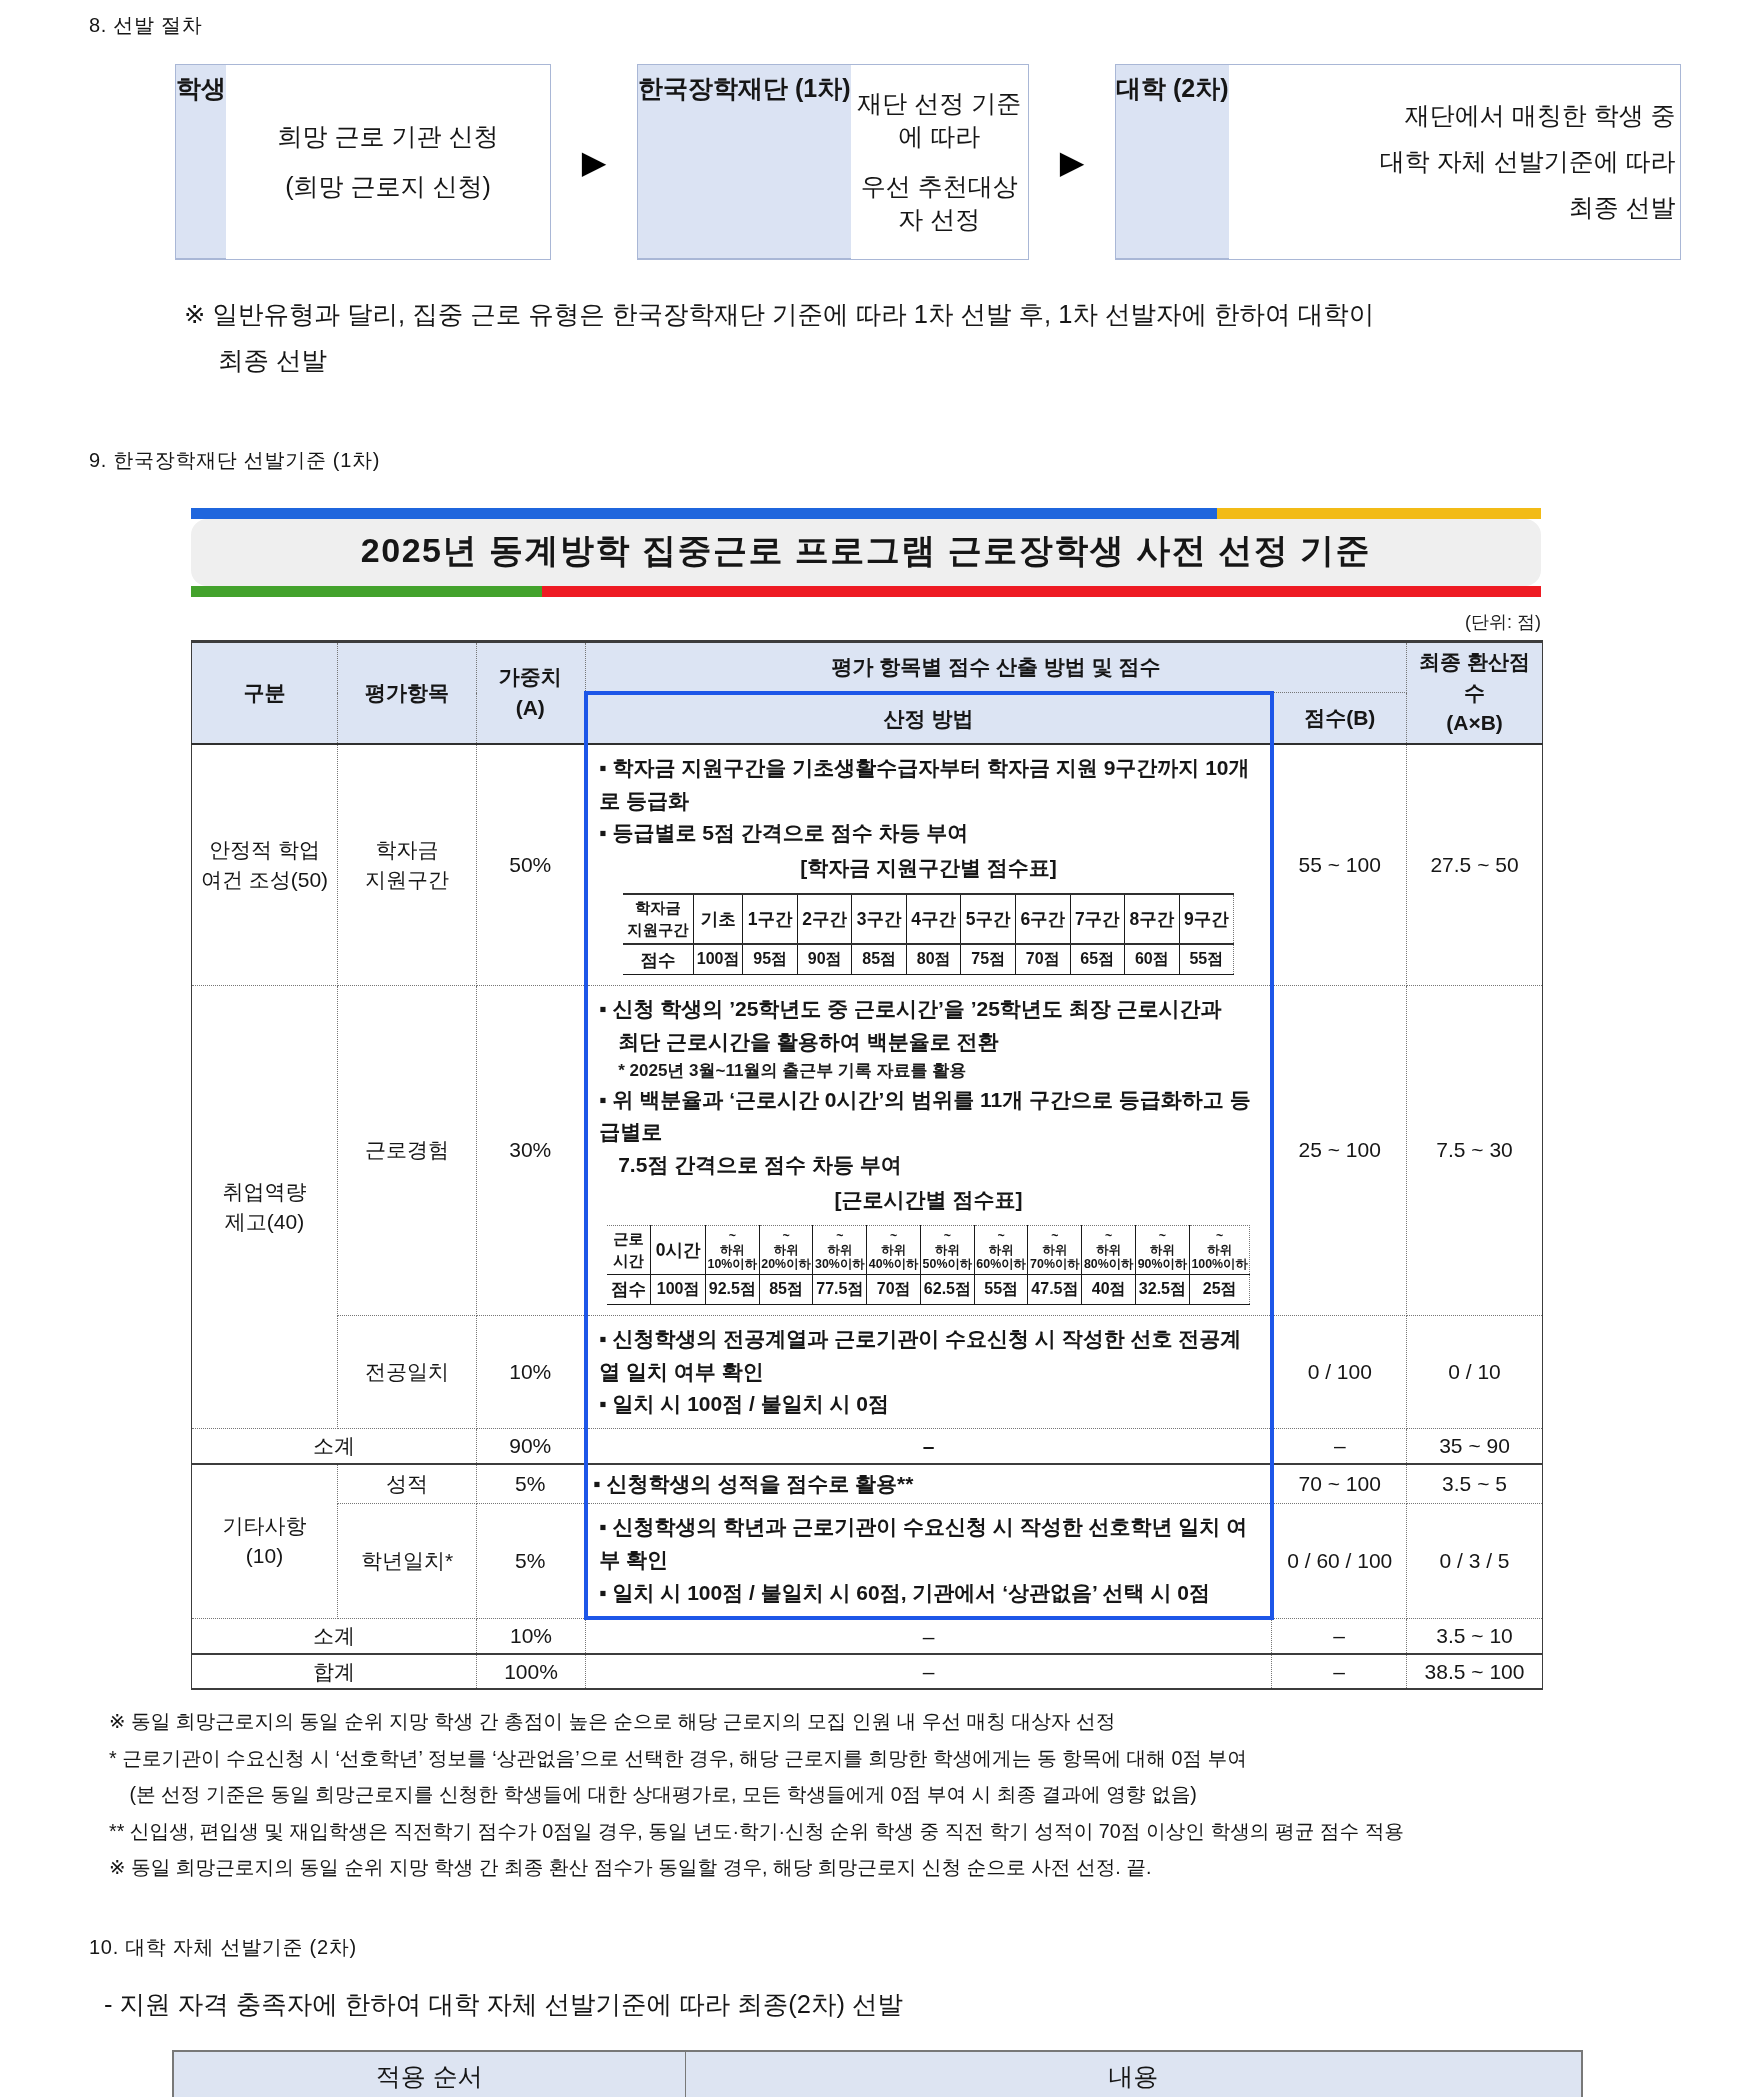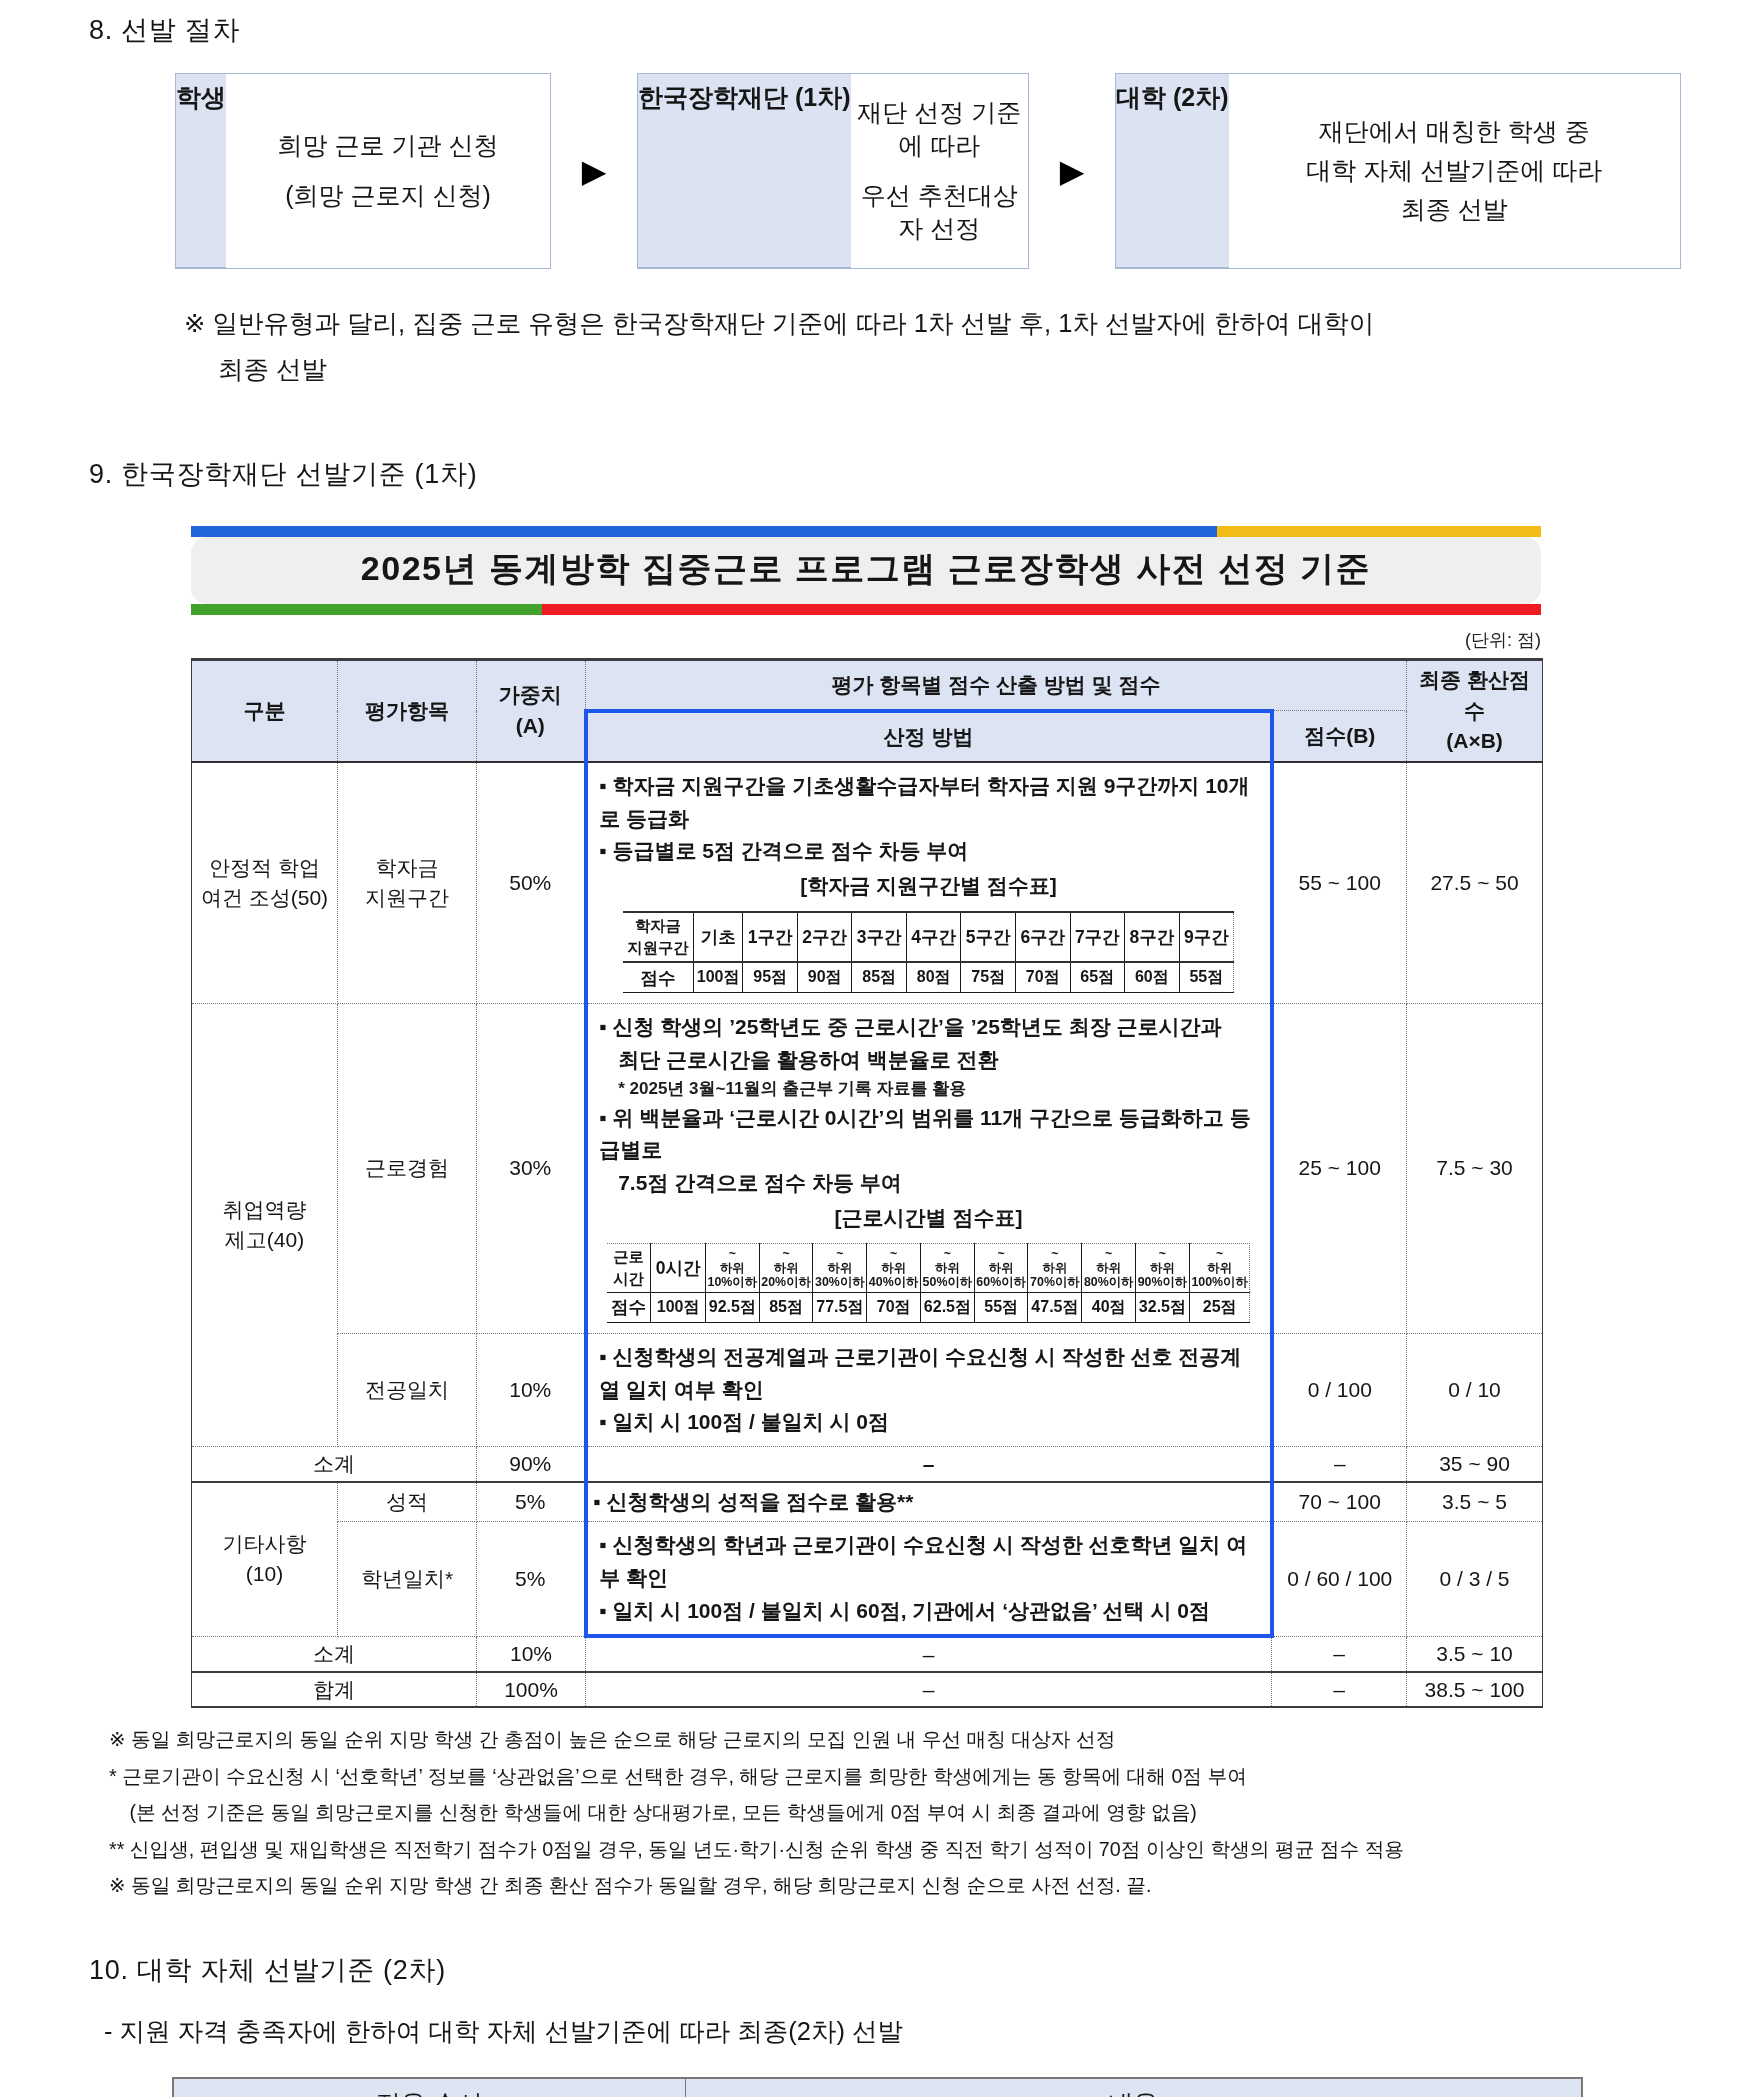--- a/index.html
+++ b/index.html
@@ -1,25 +1,25 @@
 <!DOCTYPE html>
 <html style="font-size:11.7px"><head>
 <meta charset="utf-8">
 <style>
   html,body{margin:0;padding:0;background:#ffffff;}
   body{width:1750px;height:2097px;font-family:"Liberation Sans","DejaVu Sans",sans-serif;color:#161616;overflow:hidden;}
-  .h-num{font-size:27px;letter-spacing:0.7px;}
+  .h-num{font-size:20px;letter-spacing:0.7px;}
   #sec8-title{margin:11.7px 0 0 89px;}
   
   .flow{display:flex;align-items:stretch;margin:25px 0 0 175px;}
   .fbox{border:1.5px solid #a9b7d6;display:flex;flex-direction:row;height:196px;box-sizing:border-box;background:#fff;}
   .fbox.w1{width:376px;}  .fbox.w2{width:392px;}  .fbox.w3{width:566px;}
   .fhead{background:#dbe3f3;border-bottom:1.5px solid #a9b7d6;font-weight:bold;font-size:25px;text-align:center;padding:7.3px 0 8.8px;}
   .fbody{flex:1;display:flex;flex-direction:column;justify-content:center;gap:17.5px;font-size:25px;text-align:center;padding:4.4px 4.4px;}
-  .fbox.w3 .fbody{gap:6px;}
+  .fbox.w3 .fbody{gap:13px;text-align:right;}
   .arrowcell{width:86px;display:flex;align-items:center;justify-content:center;font-size:32px;color:#000;}
   
   .note8{margin:32px 0 0 184px;font-size:25.5px;line-height:1.8;}
   .note8 .l2{padding-left:34px;}
   #sec9-title{margin:64px 0 0 89px;}
   
   .banner{width:1350px;margin:34px 0 0 191px;}
   .bar-top{height:11px;background:linear-gradient(to right,#1f66dd 0,#1f66dd 76%,#f2bb16 76%,#f2bb16 100%);}
   .btitle{background:#efefef;font-size:34px;font-weight:bold;text-align:center;padding:8.8px 0 11.7px;letter-spacing:1.5px;border-radius:16px;}
   .bar-bot{height:11px;background:linear-gradient(to right,#43a22c 0,#43a22c 26%,#ee1b23 26%,#ee1b23 100%);}

